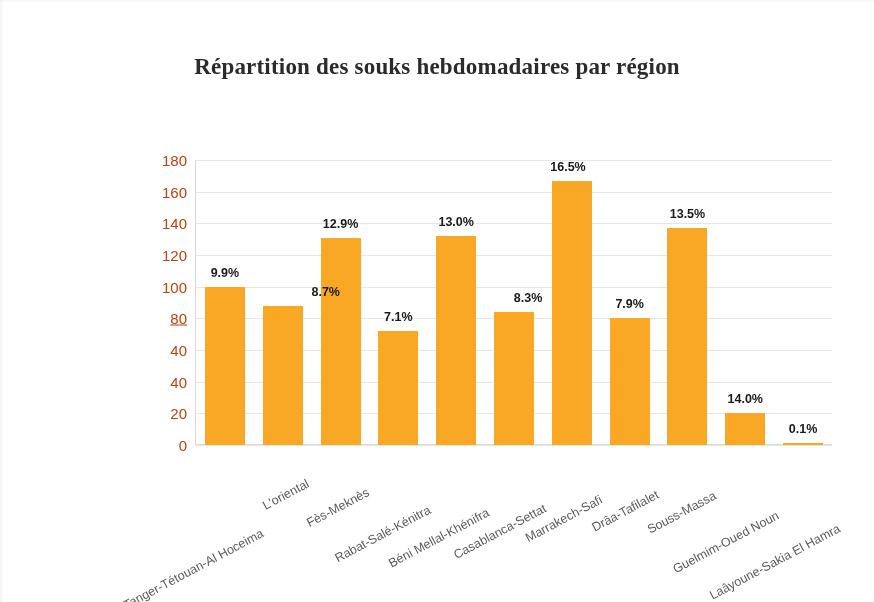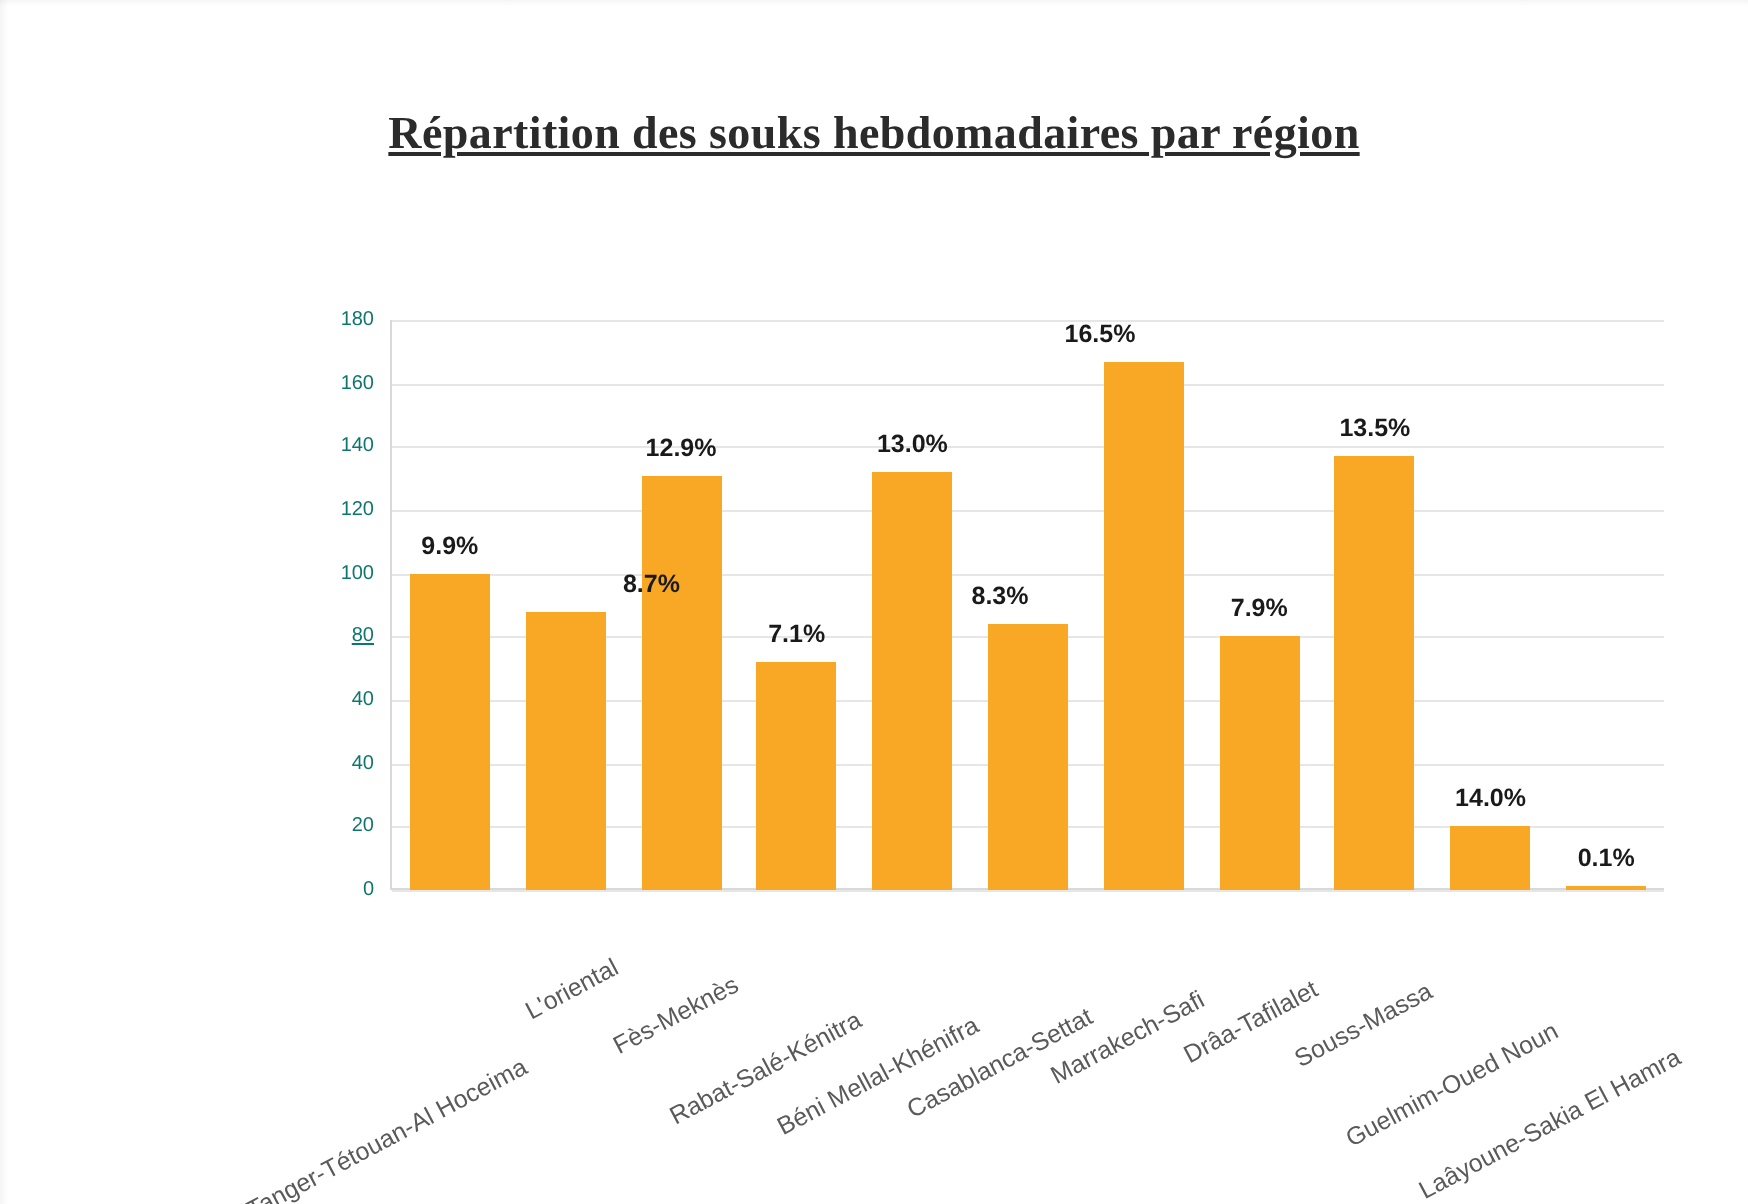--- a/index.html
+++ b/index.html
@@ -22,21 +22,20 @@
     position: absolute;
     left: 0;
     top: 54px;
     width: 874px;
     text-align: center;
     font-family: "Liberation Serif", serif;
     font-weight: bold;
     font-size: 23px;
     color: #2b2b2b;
     letter-spacing: 0.2px;
-    text-decoration: underline;
   }
   
   #plot {
     position: absolute;
     left: 196px;
     top: 160px;
     width: 636px;
     height: 285px;
   }
   .grid-line {
@@ -60,22 +59,22 @@
     bottom: 0;
     width: 637px;
     height: 1px;
     background: #d9d9d9;
   }
   .ytick {
     position: absolute;
     right: 100%;
     margin-right: 9px;
     transform: translateY(-50%);
-    font-size: 10px;
-    color: #0f766e;
+    font-size: 15px;
+    color: #c2410c;
     white-space: nowrap;
   }
   .bar {
     position: absolute;
     bottom: 0;
     background: #f9a825;
   }
   .bar-value {
     position: absolute;
     transform: translateX(-50%);
@@ -160,22 +159,22 @@
         <div class="bar" title="Souss-Massa" style="left: 471.455px; width: 40px; height: 216.917px; background: rgb(249, 168, 37);"></div>
         <div class="bar" title="Guelmim-Oued Noun" style="left: 529.273px; width: 40px; height: 31.6667px; background: rgb(249, 168, 37);"></div>
         <div class="bar" title="Laâyoune-Sakia El Hamra" style="left: 587.091px; width: 40px; height: 1.58333px; background: rgb(249, 168, 37);"></div>
       </div>
     <div id="labels">
         <div class="bar-value" style="left: 28.9091px; bottom: 165.333px;">9.9%</div>
         <div class="bar-value" style="left: 86.7273px; bottom: 146.333px; margin-left: 43px;">8.7%</div>
         <div class="bar-value" style="left: 144.545px; bottom: 214.417px;">12.9%</div>
         <div class="bar-value" style="left: 202.364px; bottom: 121px;">7.1%</div>
         <div class="bar-value" style="left: 260.182px; bottom: 216px;">13.0%</div>
-        <div class="bar-value" style="left: 304px; bottom: 140px;">8.3%</div>
-        <div class="bar-value" style="left: 354px; bottom: 271.417px;">16.5%</div>
+        <div class="bar-value" style="left: 332px; bottom: 140px;">8.3%</div>
+        <div class="bar-value" style="left: 372px; bottom: 271.417px;">16.5%</div>
         <div class="bar-value" style="left: 433.636px; bottom: 133.667px;">7.9%</div>
         <div class="bar-value" style="left: 491.455px; bottom: 223.917px;">13.5%</div>
         <div class="bar-value" style="left: 549.273px; bottom: 38.6667px;">14.0%</div>
         <div class="bar-value" style="left: 607.091px; bottom: 8.58333px;">0.1%</div>
       </div>
     <div id="xticks">
         <div class="xtick" style="left: 44.9091px; top: 293px;">
           <span class="xtick-inner">Tanger-Tétouan-Al Hoceima</span>
         </div>
         <div class="xtick" style="left: 102.727px; top: 293px;">

